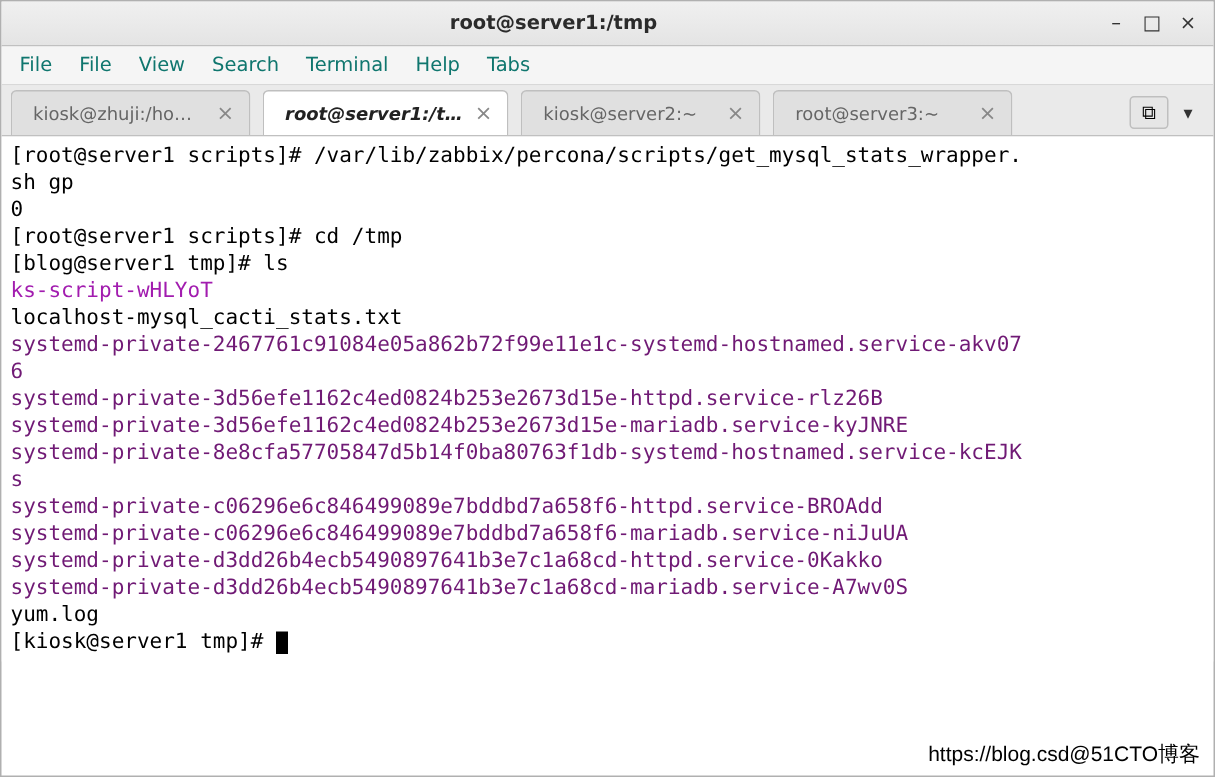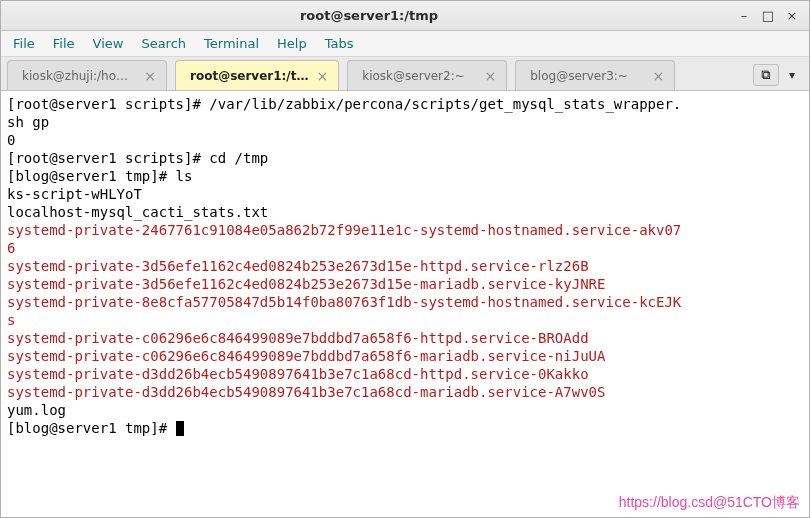--- a/index.html
+++ b/index.html
@@ -4,30 +4,30 @@
 <style>
 * { box-sizing: border-box; margin: 0; padding: 0; }
 body { font-family: "DejaVu Sans", "Liberation Sans", sans-serif; font-size: 13px; background: #fff; width: 810px; height: 518px; overflow: hidden; border: 1px solid #b0b0b0; }
 .titlebar { height: 30px; background: linear-gradient(#f0f0f0, #e4e4e4); display: flex; align-items: center; padding: 0 8px; border-bottom: 1px solid #c0c0c0; }
 .titlebar .title { flex: 1; text-align: center; font-weight: bold; font-size: 13px; color: #2b2b2b; }
 .titlebar .btn { width: 18px; text-align: center; font-size: 13px; color: #333; margin-left: 6px; cursor: pointer; }
 .menubar { height: 26px; display: flex; align-items: center; gap: 18px; padding: 0 12px; background: #f5f5f5; border-bottom: 1px solid #d8d8d8; color: #0f766e; }
 .menubar span { cursor: pointer; }
 .tabbar { height: 34px; display: flex; align-items: end; background: #eaeaea; border-bottom: 1px solid #c0c0c0; padding: 0 6px; gap: 8px; }
 .tab { height: 30px; display: flex; align-items: center; padding: 0 10px 0 14px; border: 1px solid #bfbfbf; border-bottom: none; border-radius: 4px 4px 0 0; background: #e0e0e0; color: #666; font-size: 12px; cursor: pointer; gap: 8px; min-width: 160px; justify-content: center; }
-.tab.active { background: #fef9c3; color: #222; font-weight: bold; }
+.tab.active { background: #ffffff; color: #222; font-weight: bold; font-style: italic; }
 .tab .close { color: #888; font-size: 14px; cursor: pointer; margin-left: auto; font-weight: normal; }
 .tab-right { margin-left: auto; display: flex; align-items: center; gap: 10px; padding-right: 8px; padding-bottom: 4px; }
 .newtab { width: 26px; height: 22px; border: 1px solid #bfbfbf; border-radius: 3px; display: flex; align-items: center; justify-content: center; background: #e6e6e6; cursor: pointer; }
 .tab-menu { font-size: 12px; cursor: pointer; color: #333; }
 .terminal { font-family: "DejaVu Sans Mono", "Liberation Mono", monospace; font-size: 14px; line-height: 18px; padding: 4px 6px; color: #000; background: #fff; white-space: pre; overflow: hidden; }
-.green { color: #000000; }
-.blue { color: #b91c1c; }
+.green { color: #a21caf; }
+.blue { color: #701a75; }
 .cursor { display: inline-block; width: 8px; height: 15px; background: #000; vertical-align: text-bottom; }
-.watermark { position: absolute; right: 10px; bottom: 6px; color: #ec4899; font-size: 14px; font-family: sans-serif; }
+.watermark { position: absolute; right: 10px; bottom: 6px; color: #000000; font-size: 14px; font-family: sans-serif; }
 </style>
 </head>
 <body>
 
 <div class="titlebar">
   <span class="title">root@server1:/tmp</span>
   <span class="btn">–</span>
   <span class="btn">□</span>
   <span class="btn">×</span>
 </div>
@@ -49,21 +49,21 @@
   </div>
   <div class="tab active">
     <span>root@server1:/t…</span>
     <span class="close">×</span>
   </div>
   <div class="tab">
     <span>kiosk@server2:~</span>
     <span class="close">×</span>
   </div>
   <div class="tab">
-    <span>blog@server3:~</span>
+    <span>root@server3:~</span>
     <span class="close">×</span>
   </div>
   <div class="tab-right">
     <div class="newtab">
       <span>⧉</span>
     </div>
     <span class="tab-menu">▾</span>
   </div>
 </div>
 
@@ -78,16 +78,16 @@
 <span class="blue">6</span>
 <span class="blue">systemd-private-3d56efe1162c4ed0824b253e2673d15e-httpd.service-rlz26B</span>
 <span class="blue">systemd-private-3d56efe1162c4ed0824b253e2673d15e-mariadb.service-kyJNRE</span>
 <span class="blue">systemd-private-8e8cfa57705847d5b14f0ba80763f1db-systemd-hostnamed.service-kcEJK</span>
 <span class="blue">s</span>
 <span class="blue">systemd-private-c06296e6c846499089e7bddbd7a658f6-httpd.service-BROAdd</span>
 <span class="blue">systemd-private-c06296e6c846499089e7bddbd7a658f6-mariadb.service-niJuUA</span>
 <span class="blue">systemd-private-d3dd26b4ecb5490897641b3e7c1a68cd-httpd.service-0Kakko</span>
 <span class="blue">systemd-private-d3dd26b4ecb5490897641b3e7c1a68cd-mariadb.service-A7wv0S</span>
 <span>yum.log</span>
-<span>[blog@server1 tmp]# </span><span class="cursor"></span>
+<span>[kiosk@server1 tmp]# </span><span class="cursor"></span>
 </div>
 
 <div class="watermark">https://blog.csd@51CTO博客</div>
 
 </body></html>

